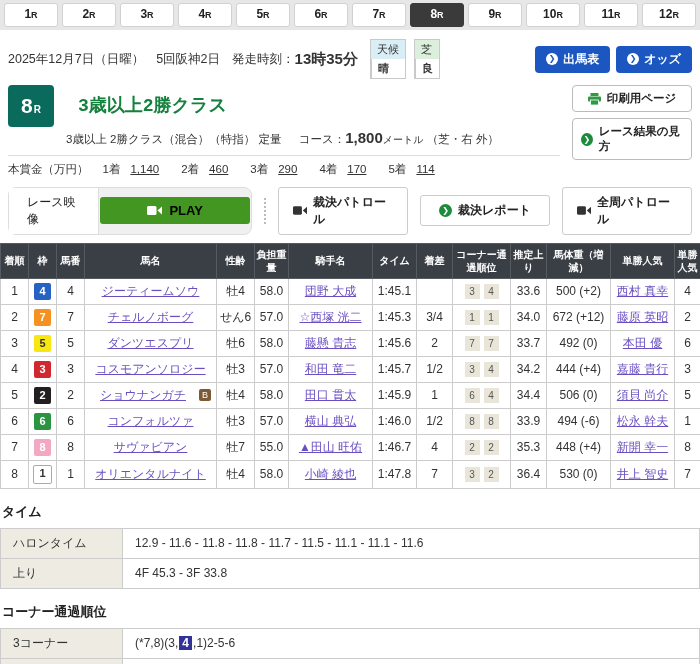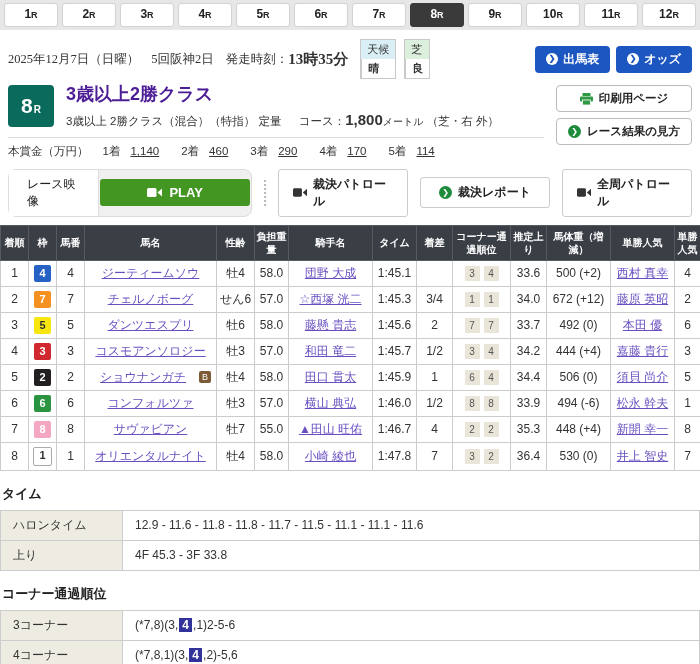--- a/index.html
+++ b/index.html
@@ -8,21 +8,21 @@
   a{text-decoration:none;color:inherit;cursor:pointer;}
 
   
   .tabbar{display:flex;gap:4px;background:#e7e7e7;padding:3px 4px;box-sizing:border-box;justify-content:center;}
   .tab{flex:1;background:#fff;border:1px solid #d2d2d2;border-radius:3px;text-align:center;
     line-height:21px;font-weight:bold;font-size:12px;color:#222;}
   .tab .rs{font-size:9px;}
   .tab.active{background:#3a3a3a;border-color:#3a3a3a;color:#fff;}
 
   
-  .info-line{display:flex;align-items:center;padding:9px 8px 4px;font-size:12.5px;font-family:Liberation Serif, serif;}
+  .info-line{display:flex;align-items:center;padding:9px 8px 4px;font-size:12.5px;}
   .info-line .seg{margin-right:12px;}
   .start-time{font-weight:bold;font-size:15px;}
   .badge-pair{display:inline-flex;border:1px solid #c9c9c9;margin-right:8px;font-size:11px;flex-direction:column;}
   .badge-k{padding:2px 6px;}
   .badge-k.wx{background:#d9eef5;}
   .badge-k.tf{background:#dcefdc;}
   .badge-v{background:#fff;padding:2px 6px;border-left:1px solid #c9c9c9;font-weight:bold;}
   .info-buttons{margin-left:auto;display:flex;gap:6px;}
   .btn-blue{display:inline-flex;align-items:center;gap:5px;background:#1c56c1;color:#fff;
     font-weight:bold;font-size:12px;padding:5px 11px;border-radius:4px;}
@@ -32,40 +32,40 @@
     color:#fff;font-size:8px;line-height:13px;text-align:center;font-weight:bold;}
 
   
   .race-head{display:flex;padding:2px 8px 0;}
   .rh-main{flex:1;min-width:0;}
   .rh-toprow{display:flex;gap:12px;align-items:flex-start;}
   .race-badge{width:46px;height:42px;background:#0a6b5c;color:#fff;border-radius:4px;
     display:flex;align-items:center;justify-content:center;font-weight:bold;}
   .race-badge .rn{font-size:21px;}
   .race-badge .rnr{font-size:10px;margin:6px 0 0 1px;}
-  .rh-title{margin:0;font-size:18px;font-weight:bold;color:#4c1d95;line-height:1.1;}
+  .rh-title{margin:12px;font-size:18px;font-weight:bold;color:#15803d;line-height:1.1;font-family:Liberation Mono, monospace;}
   .rh-sub{margin-top:6px;font-size:11.5px;color:#333;}
   .rh-sub .cv{font-weight:bold;font-size:15px;}
   .rh-sub .cu{font-size:10px;}
   .rh-divider{border-bottom:1px solid #ddd;margin:8px 0 6px;}
   .prize-line{font-size:11.5px;display:flex;gap:0;align-items:center;padding-bottom:6px;}
   .pz-label{margin-right:14px;}
   .pz-place{margin-right:10px;}
   .pz-amt{margin-right:22px;text-decoration:underline;}
   .rh-right{display:flex;flex-direction:column;gap:6px;margin-left:12px;}
   .btn-white{display:flex;align-items:center;justify-content:center;gap:6px;background:#fff;
     border:1px solid #bbb;border-radius:4px;font-size:11.5px;font-weight:bold;
-    padding:5px 8px;width:136px;box-sizing:border-box;color:#222;}
+    padding:5px 8px;width:120px;box-sizing:border-box;color:#222;}
 
   
   .video-bar{display:flex;align-items:center;gap:12px;padding:4px 8px 8px;}
   .vgroup{display:flex;align-items:center;background:#f0f0f0;border:1px solid #ddd;border-radius:8px;}
   .vlabel{background:#fff;border-right:1px solid #ddd;padding:6px 18px;font-size:12px;color:#222;}
   .btn-play{display:flex;align-items:center;justify-content:center;gap:7px;background:#449622;
-    color:#ffffff;font-weight:bold;font-size:13px;width:170px;padding:6px 0;border-radius:3px;margin:1px;}
+    color:#000000;font-weight:bold;font-size:13px;width:170px;padding:6px 0;border-radius:3px;margin:1px;}
   .vsep{border-left:2px dotted #bbb;height:26px;}
   .btn-vwhite{display:flex;align-items:center;justify-content:center;gap:6px;background:#fff;
     border:1px solid #ccc;border-radius:3px;font-size:12px;font-weight:bold;color:#222;
     padding:6px 14px;min-width:130px;box-sizing:border-box;}
 
   
   table.results{width:700px;border-collapse:collapse;table-layout:fixed;}
   table.results th{background:#3a3f46;color:#fff;font-size:10px;font-weight:bold;
     border:1px solid #565b61;padding:4px 0;line-height:1.3;}
   table.results td{border:1px solid #ccc;padding:4px 2px;font-size:12px;text-align:center;

